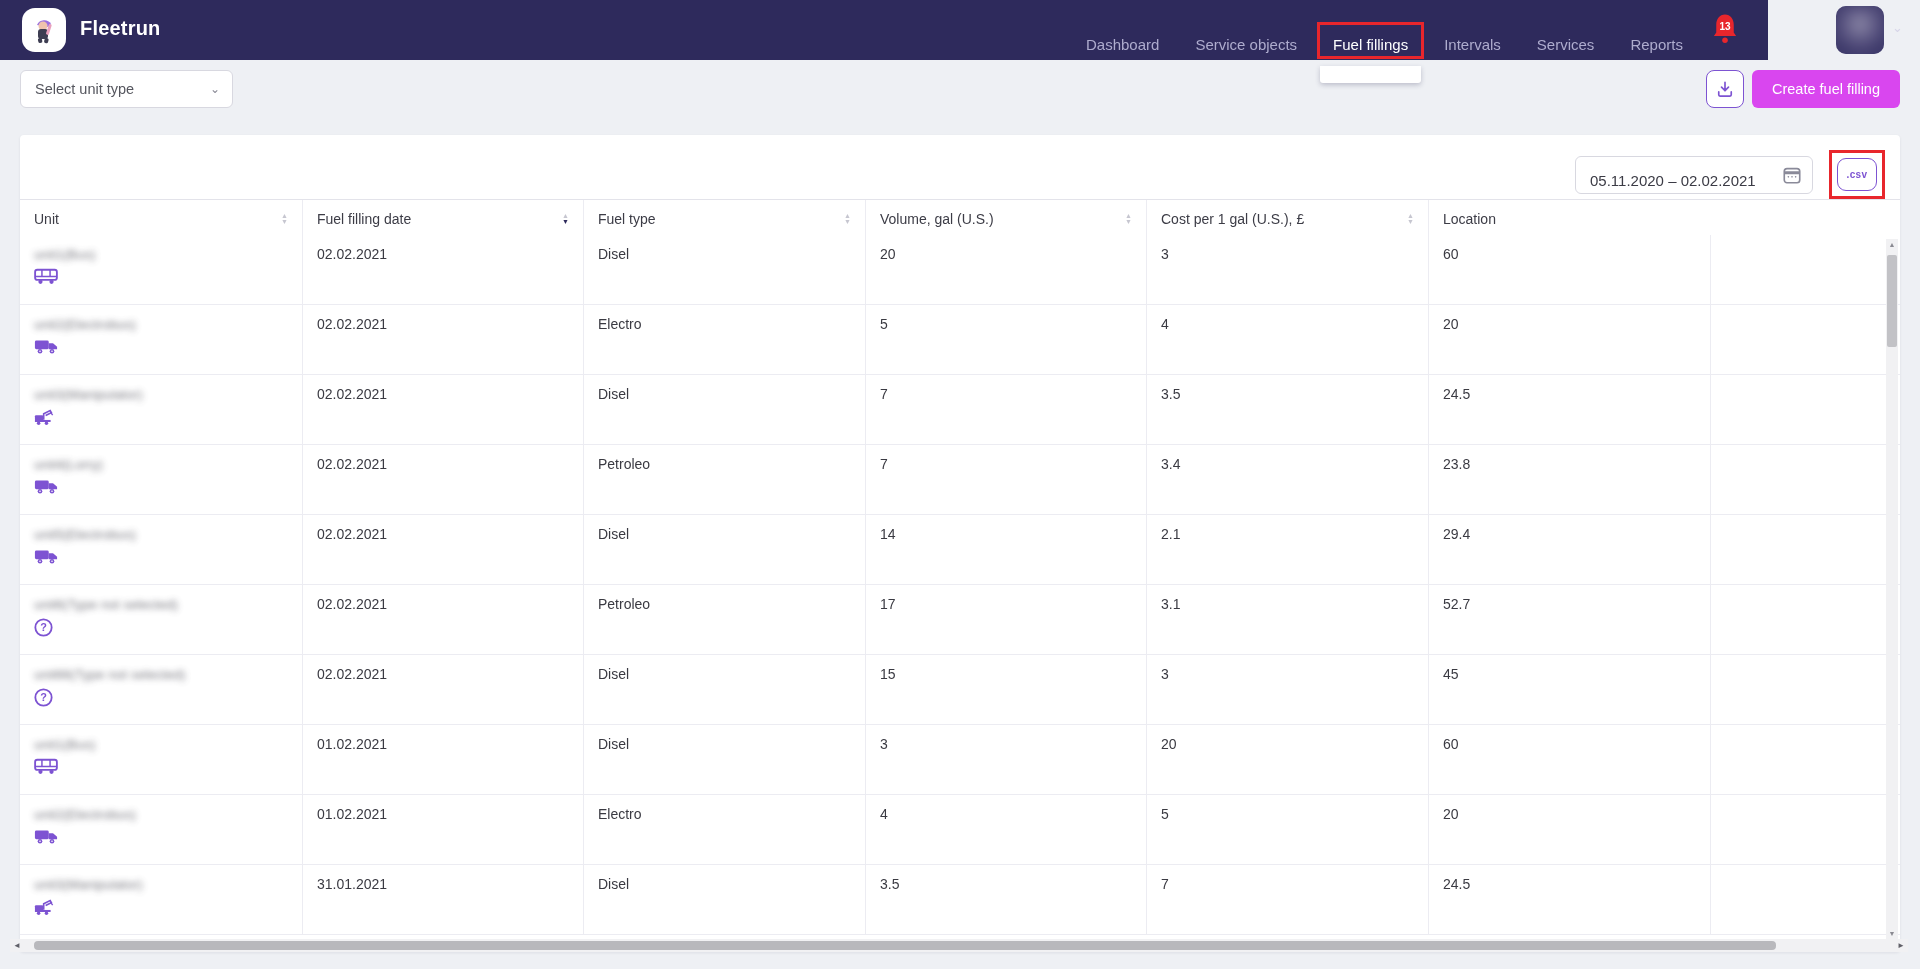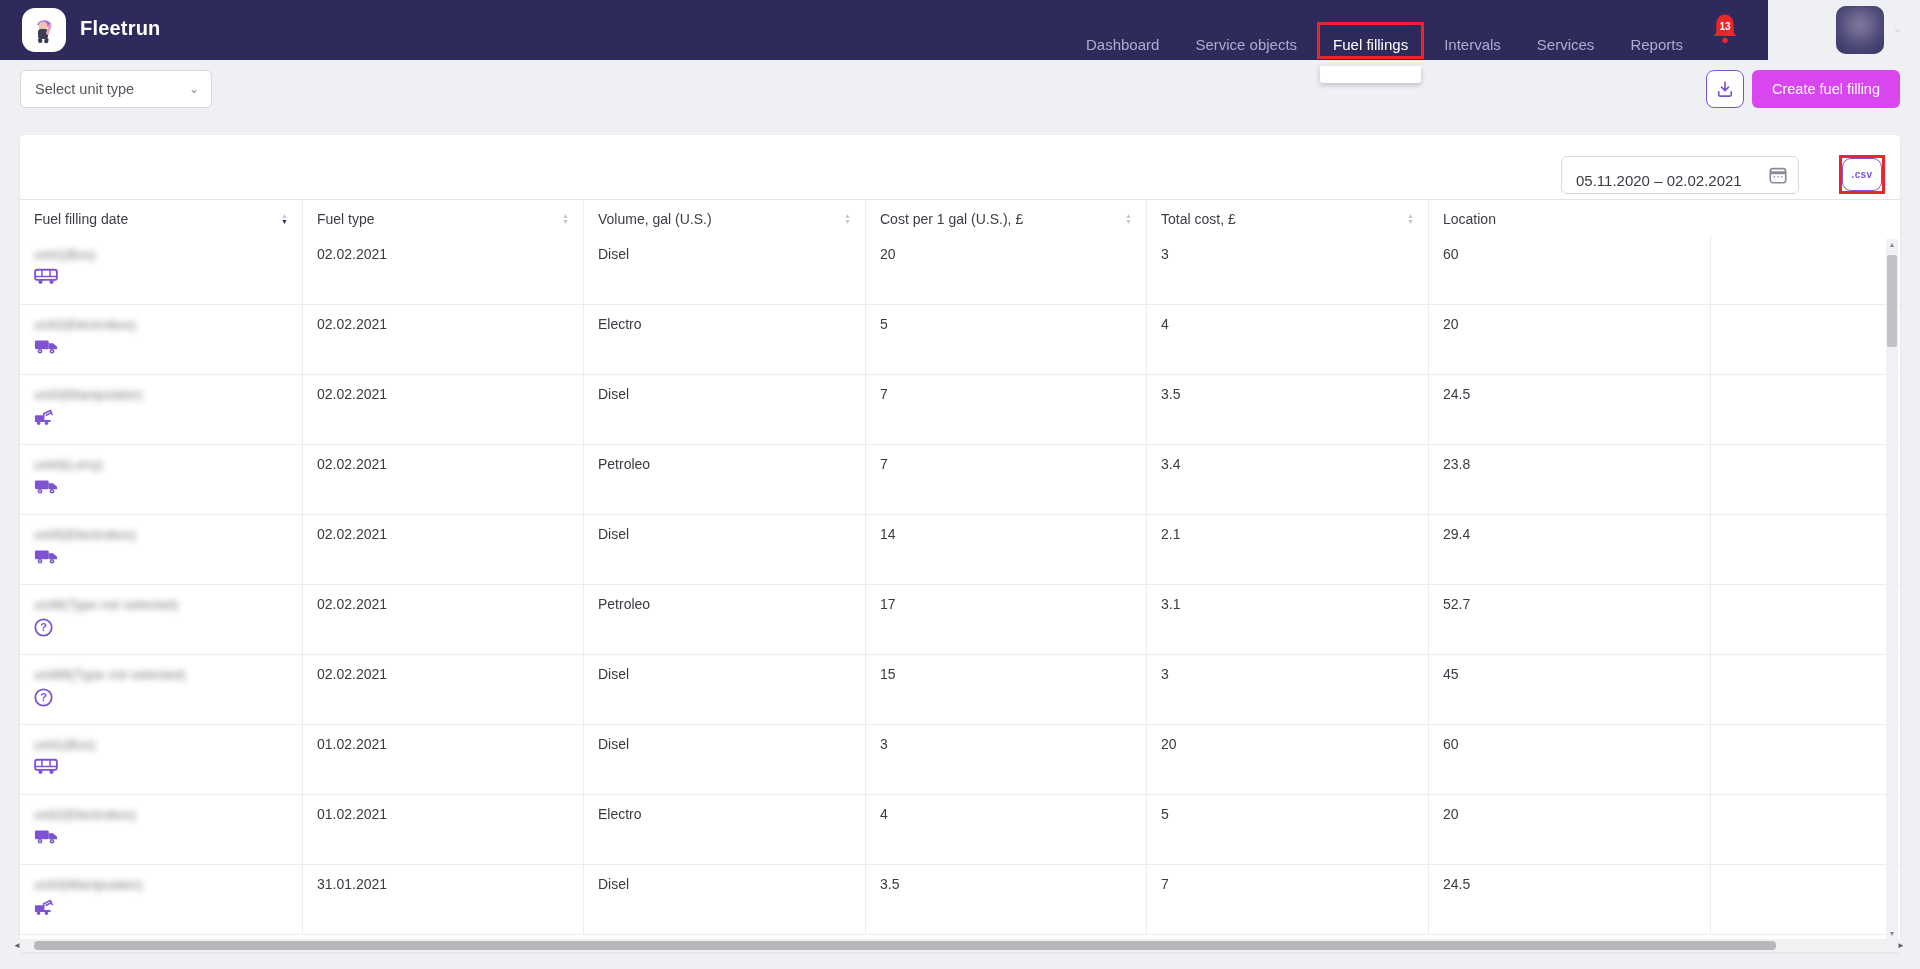--- a/index.html
+++ b/index.html
@@ -26,21 +26,21 @@
   .bell-count { position:absolute; left:0; top:8px; width:26px; text-align:center;
     color:#fff; font-size:10px; font-weight:700; }
   .avatar { position:absolute; left:1836px; top:6px; width:48px; height:48px;
     border-radius:10px; overflow:hidden; background:#423e6e; cursor:pointer; }
   .avatar-blur { width:100%; height:100%; filter:blur(6px);
     background:radial-gradient(circle at 50% 38%, #8d89a8 0%, #5a5581 45%, #383465 85%); }
   .nav-chevron { position:absolute; left:1892px; top:20px; color:#d6d4e8; font-size:13px; cursor:pointer; }
 
   
   .toolbar { position:absolute; left:0; top:60px; width:1920px; height:75px; }
-  .select-unit { position:absolute; left:20px; top:10px; width:192px; height:38px;
+  .select-unit { position:absolute; left:20px; top:10px; width:213px; height:38px;
     background:#fff; border:1px solid #d8d8e0; border-radius:6px; display:flex;
     align-items:center; padding:0 12px 0 14px; cursor:pointer; }
   .select-unit span.lbl { flex:1; font-size:14.5px; color:#55565e; }
   .sm-chevron { color:#8a8a96; font-size:12px; }
   .btn-download { position:absolute; left:1706px; top:10px; width:38px; height:38px;
     background:#fff; border:1.5px solid #7d53d2; border-radius:8px;
     display:flex; align-items:center; justify-content:center; cursor:pointer; }
   .btn-create { position:absolute; left:1752px; top:10px; width:148px; height:38px;
     background:#d946ef; border:none; border-radius:6px; color:#fff; font-size:14.5px;
     font-weight:500; cursor:pointer; font-family:"Liberation Sans",sans-serif; }
@@ -53,21 +53,21 @@
   .filters-row { position:absolute; top:15px; right:15px; height:49px;
     display:flex; align-items:center; }
   .search-box { width:240px; height:38px; border:1px solid #d8d8e0; border-radius:6px;
     display:flex; align-items:center; padding:0 10px 0 14px; }
   .search-box input { border:none; outline:none; flex:1; font-size:14.5px;
     color:#3b3b45; font-family:"Liberation Sans",sans-serif; min-width:0; }
   .search-box input::placeholder { color:#9c9ca6; }
   .date-box { width:238px; height:38px; border:1px solid #d8d8e0; border-radius:6px;
     display:flex; align-items:center; padding:0 10px 0 14px; margin-left:12px; cursor:pointer; }
   .date-box .date-text { flex:1; font-size:15px; color:#3b3b45; white-space:nowrap;margin-top:12px; }
-  .csv-annotation { margin-left:40px; border:3px solid #e8262c; 
+  .csv-annotation { margin-left:16px; border:3px solid #e8262c; padding:5px;
     display:flex; align-items:flex-start; justify-content:center; }
   .btn-csv { width:40px; height:33px; background:#fff; border:1.5px solid #7d53d2;
     border-radius:9px; color:#7d53d2; font-size:10px; font-weight:700; letter-spacing:.4px;
     cursor:pointer; font-family:"Liberation Sans",sans-serif; }
 
   
   .thead { position:absolute; left:0; top:64px; width:1880px; height:40px;
     border-top:1px solid #e3e3ea; border-bottom:1px solid #e3e3ea;
     display:grid; grid-template-columns:283px 281px 282px 281px 282px 282px 1fr;
     background:#fff; }
@@ -167,20 +167,27 @@
         <circle cx="15" cy="13" r="0.9" fill="#8a8a99" stroke="none"></circle>
       </svg>
     </div>
     <div class="csv-annotation">
       <button class="btn-csv">.csv</button>
     </div>
   </div>
 
   <div class="thead">
       <div class="th">
+        <span>Unit</span>
+        <span class="sorter inactive">
+          <span class="up">▲</span>
+          <span class="down">▼</span>
+        </span>
+      </div>
+      <div class="th">
         <span>Fuel filling date</span>
         <span class="sorter desc">
           <span class="up">▲</span>
           <span class="down">▼</span>
         </span>
       </div>
       <div class="th">
         <span>Fuel type</span>
         <span class="sorter inactive">
           <span class="up">▲</span>
@@ -189,27 +196,20 @@
       </div>
       <div class="th">
         <span>Volume, gal (U.S.)</span>
         <span class="sorter inactive">
           <span class="up">▲</span>
           <span class="down">▼</span>
         </span>
       </div>
       <div class="th">
         <span>Cost per 1 gal (U.S.), £</span>
-        <span class="sorter inactive">
-          <span class="up">▲</span>
-          <span class="down">▼</span>
-        </span>
-      </div>
-      <div class="th">
-        <span>Total cost, £</span>
         <span class="sorter inactive">
           <span class="up">▲</span>
           <span class="down">▼</span>
         </span>
       </div>
       <div class="th">
         <span>Location</span>
       </div>
     </div>
   <div class="tbody">

